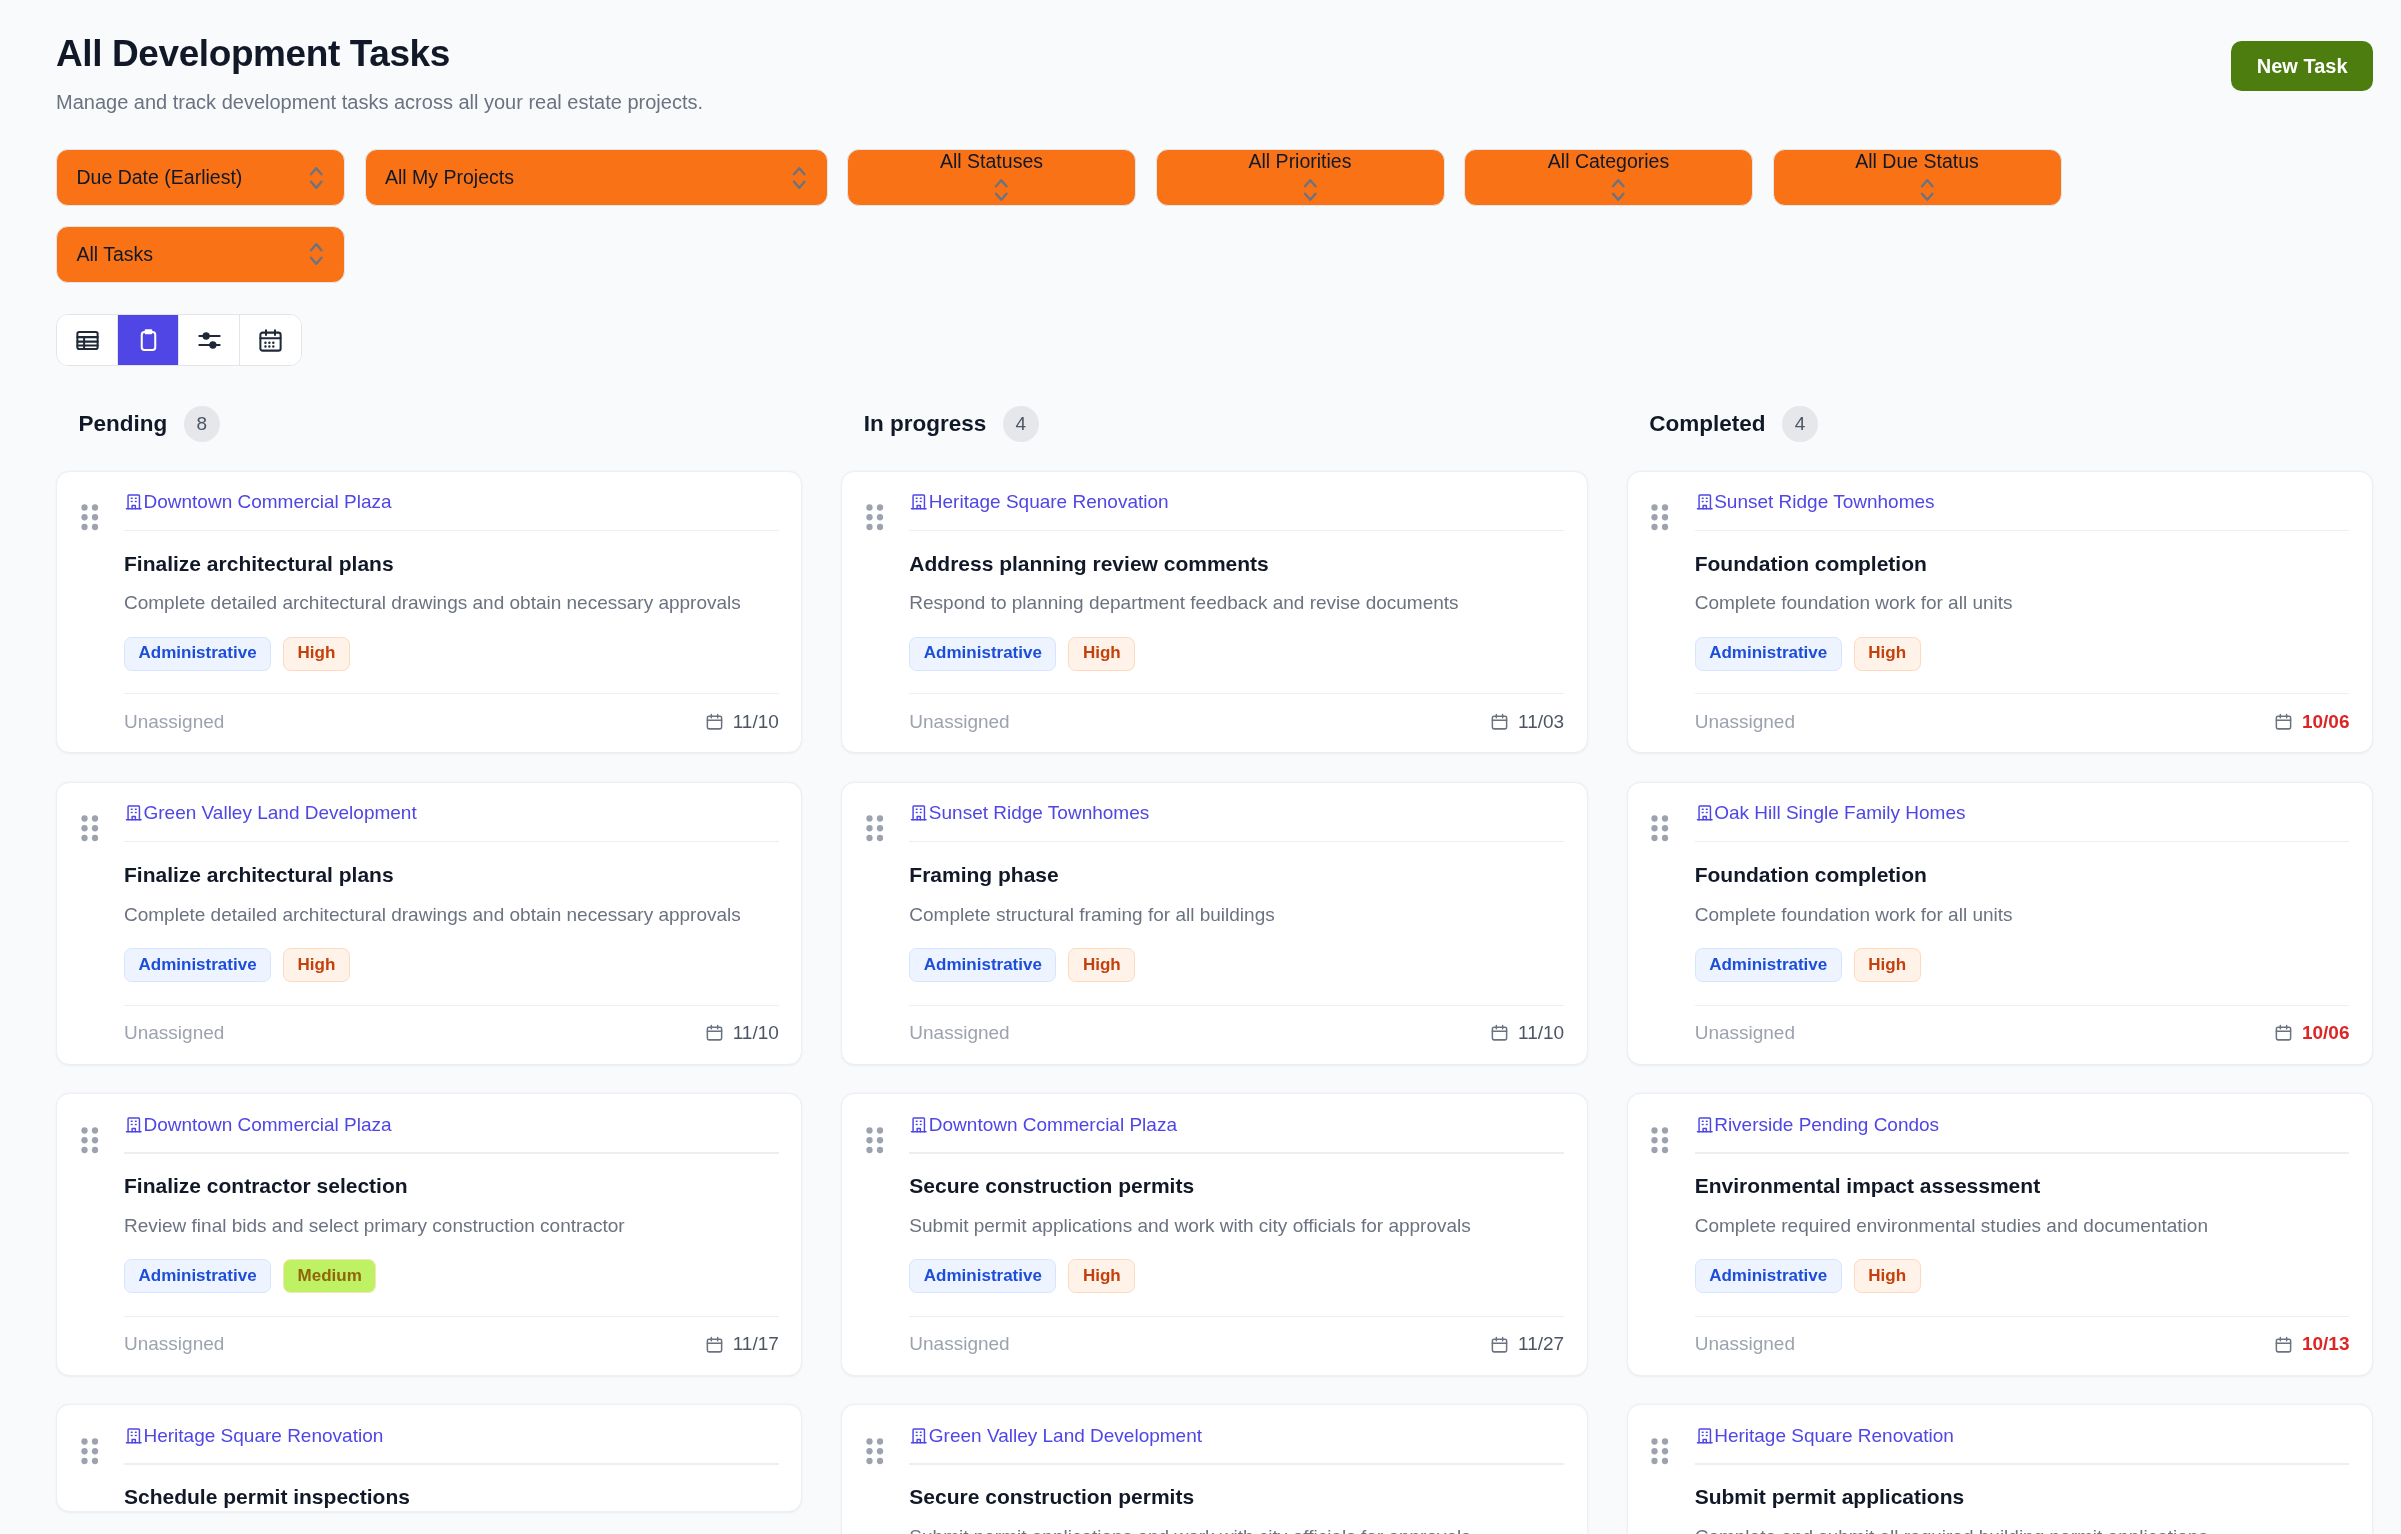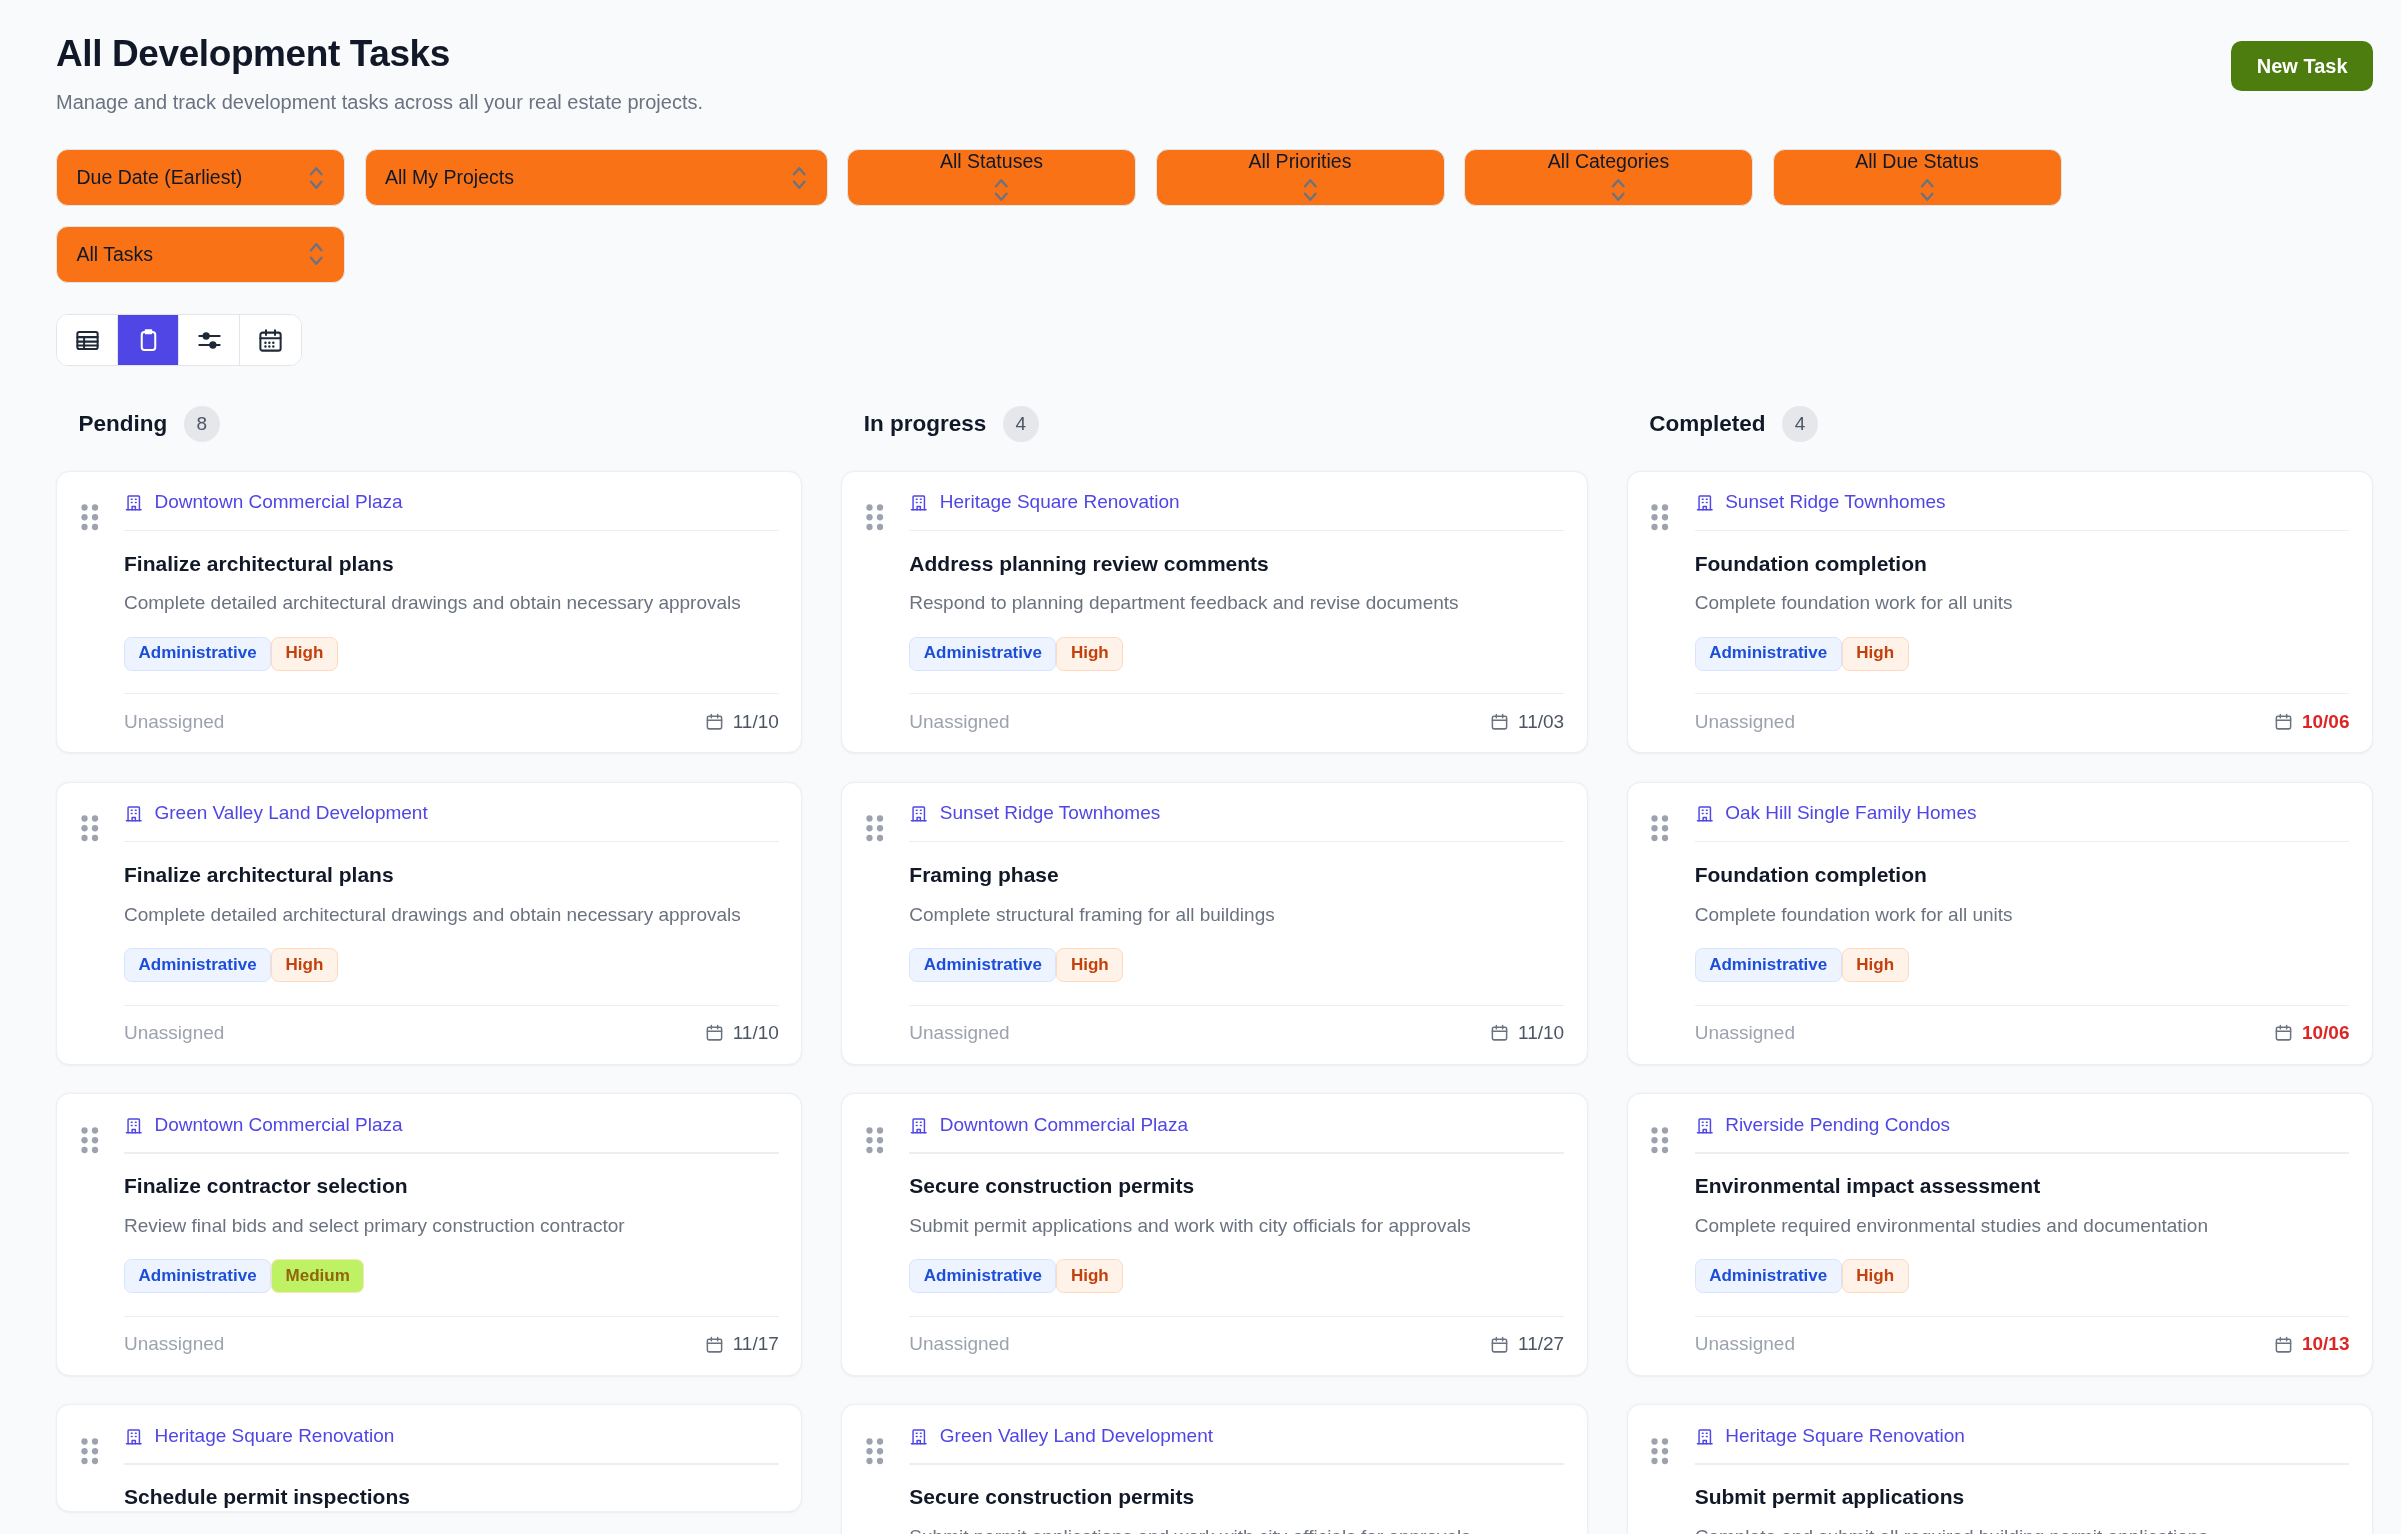--- a/index.html
+++ b/index.html
@@ -64,30 +64,30 @@
   .card {
     background: #ffffff; border: 1.5px solid #edeff3; border-radius: 13.5px;
     padding: 19.5px 22.5px 0 22.5px; margin-bottom: 28.5px;
     box-shadow: 0 0.7px 2.2px rgba(16,24,40,0.06);
     display: flex; gap: 4.5px; cursor: grab; overflow: hidden;
   }
   .drag-handle { flex: none; width: 40px; padding-top: 12px; }
   .drag-handle svg { width: 19.5px; height: 28.5px; display: block; }
   .card-body { flex: 1; min-width: 0; }
 
-  .proj-line { display: flex; align-items: flex-end; gap: 11px; padding-bottom: 16.5px; }
+  .proj-line { display: flex; align-items: flex-start; gap: 0; padding-bottom: 16.5px; }
   .proj-icon { flex: none; width: 19.5px; height: 21px; display: block; color: #4f46e5; }
   .proj-name { font-size: 19px; color: #4f46e5; font-weight: 400; white-space: nowrap; overflow: hidden; text-overflow: ellipsis; }
 
   .card-divider { height: 1.5px; background: #eceef1; }
 
   .task-title { font-size: 21px; font-weight: 700; color: #111827; margin-top: 19.5px; line-height: 1.25; }
   .task-desc { font-size: 19px; color: #6b7280; margin-top: 13.5px; line-height: 1.42; }
 
-  .badges { display: flex; margin-top: 19.5px; margin-bottom: 22.5px; flex-wrap: wrap; text-align: right; }
+  .badges { display: flex; gap: 12px; margin-top: 19.5px; margin-bottom: 22.5px; flex-wrap: wrap; text-align: right; }
   .badge { font-size: 17px; font-weight: 700; padding: 6.7px 13.5px; border-radius: 7.5px; line-height: 1.1; white-space: nowrap; }
   .badge-category { background: #eef4ff; border: 1.5px solid #d7e4fd; color: #1d4ed8; }
   .badge-high { background: #fff2e8; border: 1.5px solid #fdd9bd; color: #c2410c; }
   .badge-medium { background: #bef264; border: 1.5px solid #f4e7b5; color: #92640b; }
 
   .card-foot {
     display: flex; align-items: center; justify-content: space-between;
     border-top: 1.5px solid #eceef1; padding: 16.5px 0 19.5px 0;
   }
   .assignee { font-size: 19px; color: #9ca3af; }

